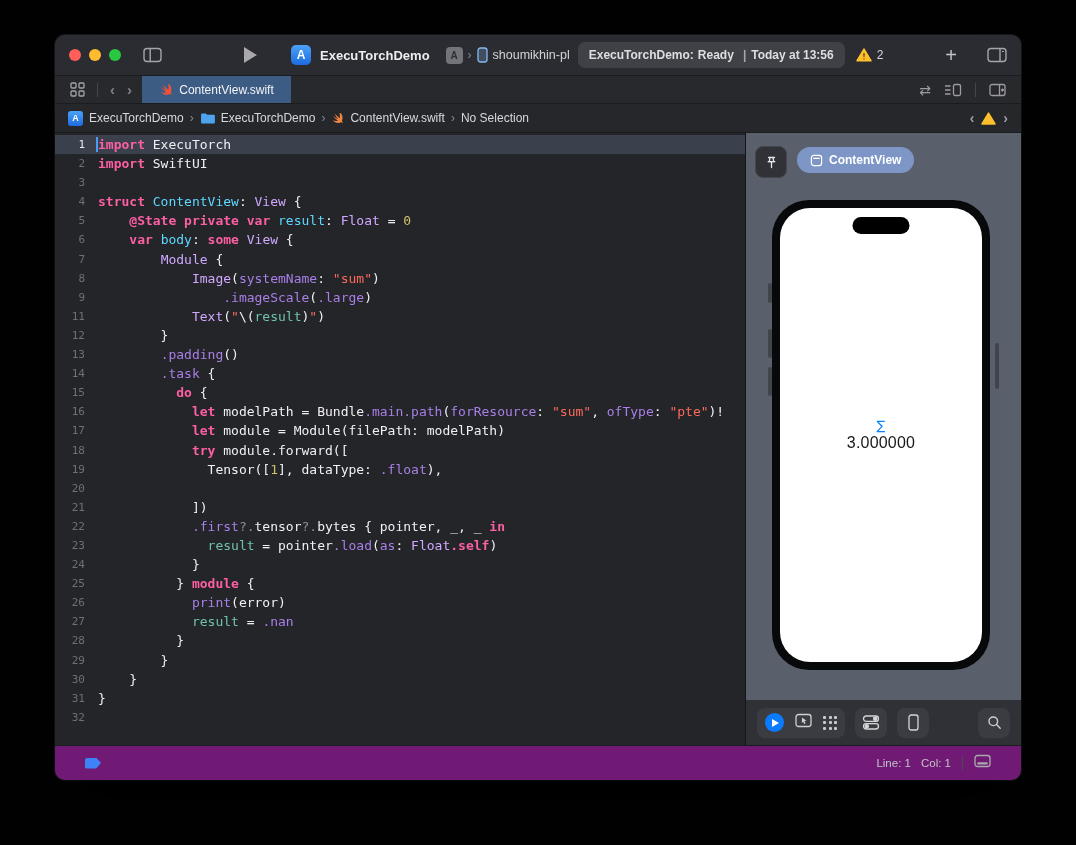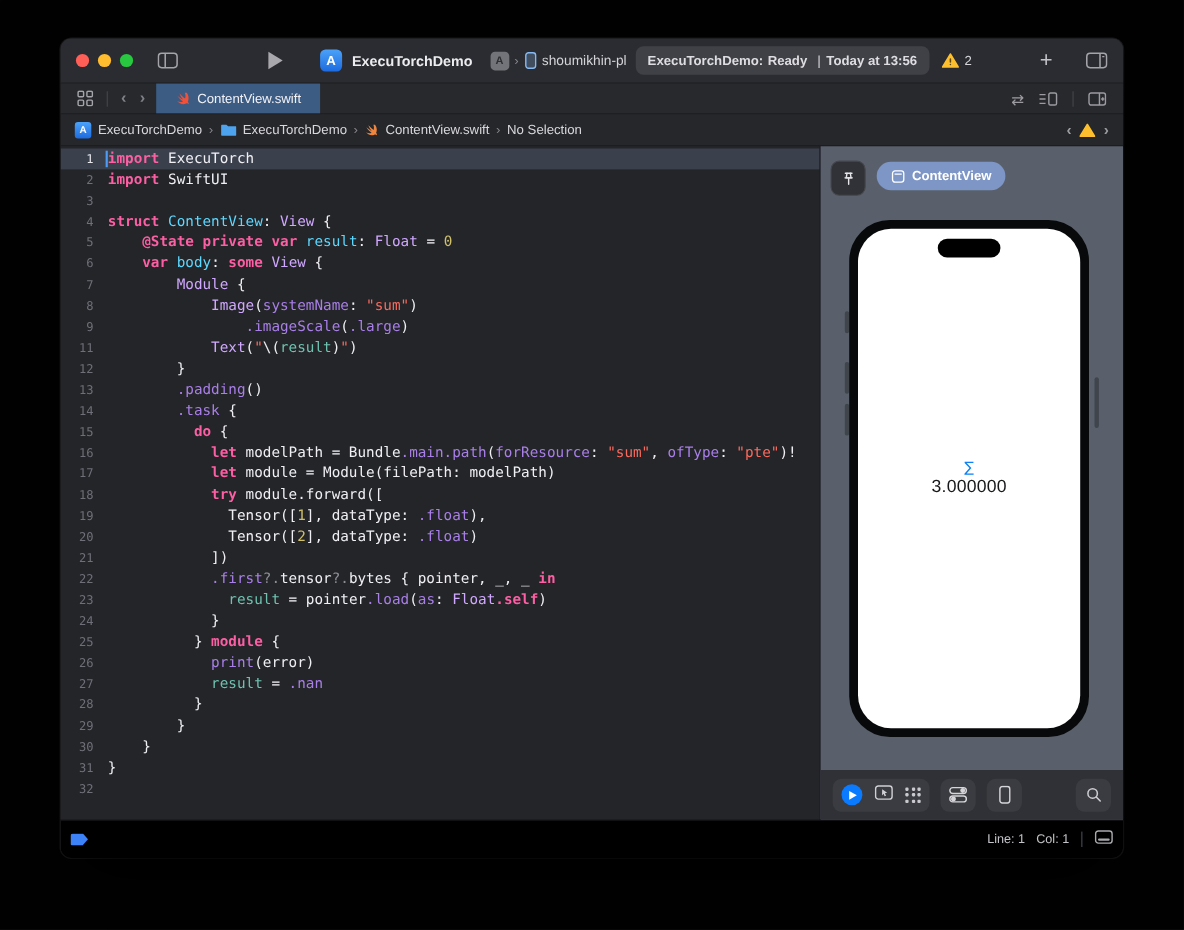--- a/index.html
+++ b/index.html
@@ -112,22 +112,22 @@
     align-items:center; justify-content:center; }
   .live-play { width:19px; height:19px; border-radius:50%; background:#0A7AFF; display:flex;
     align-items:center; justify-content:center; }
   .live-play .tri { width:0; height:0; border-left:7px solid #fff;
     border-top:4.5px solid transparent; border-bottom:4.5px solid transparent; margin-left:2px; }
   .dots { display:grid; grid-template-columns:repeat(3,3px); grid-template-rows:repeat(3,3px);
     gap:2.5px; }
   .dots i { background:#C9C9CE; border-radius:1px; }
 
   
-  .statusbar { height:35px; background:#000000; border-top:1px solid #1B1C1F;
-    display:flex; align-items:center; padding:0 9px; }
+  .statusbar { height:35px; background:#701a75; border-top:1px solid #1B1C1F;
+    display:flex; align-items:center; padding:0 30px; }
   .bp-icon { width:16px; height:11px; background:#3D82F6;
     clip-path:polygon(0 0,70% 0,100% 50%,70% 100%,0 100%); border-radius:2px; }
   .linecol { font-size:11.5px; color:#C3C3C8; display:flex; gap:10px; }
   .sb-div { width:1px; height:14px; background:#4A4B50; margin:0 11px; }
 </style>
 </head>
 <body>
 
 <div class="window">
 
@@ -265,21 +265,21 @@
           <div class="code-line"><span class="ln">9</span><span class="code"><span class="c-pl">                </span><span class="c-fn">.imageScale</span><span class="c-pl">(</span><span class="c-fn">.large</span><span class="c-pl">)</span></span></div>
           <div class="code-line"><span class="ln">11</span><span class="code"><span class="c-pl">            </span><span class="c-type">Text</span><span class="c-pl">(</span><span class="c-str">"</span><span class="c-pl">\(</span><span class="c-prop">result</span><span class="c-pl">)</span><span class="c-str">"</span><span class="c-pl">)</span></span></div>
           <div class="code-line"><span class="ln">12</span><span class="code"><span class="c-pl">        }</span></span></div>
           <div class="code-line"><span class="ln">13</span><span class="code"><span class="c-pl">        </span><span class="c-fn">.padding</span><span class="c-pl">()</span></span></div>
           <div class="code-line"><span class="ln">14</span><span class="code"><span class="c-pl">        </span><span class="c-fn">.task</span><span class="c-pl"> {</span></span></div>
           <div class="code-line"><span class="ln">15</span><span class="code"><span class="c-pl">          </span><span class="c-kw">do</span><span class="c-pl"> {</span></span></div>
           <div class="code-line"><span class="ln">16</span><span class="code"><span class="c-pl">            </span><span class="c-kw">let</span><span class="c-pl"> modelPath = Bundle</span><span class="c-fn">.main.path</span><span class="c-pl">(</span><span class="c-fn">forResource</span><span class="c-pl">: </span><span class="c-str">"sum"</span><span class="c-pl">, </span><span class="c-fn">ofType</span><span class="c-pl">: </span><span class="c-str">"pte"</span><span class="c-pl">)!</span></span></div>
           <div class="code-line"><span class="ln">17</span><span class="code"><span class="c-pl">            </span><span class="c-kw">let</span><span class="c-pl"> module = Module(filePath: modelPath)</span></span></div>
           <div class="code-line"><span class="ln">18</span><span class="code"><span class="c-pl">            </span><span class="c-kw">try</span><span class="c-pl"> module.forward([</span></span></div>
           <div class="code-line"><span class="ln">19</span><span class="code"><span class="c-pl">              Tensor([</span><span class="c-num">1</span><span class="c-pl">], dataType: </span><span class="c-fn">.float</span><span class="c-pl">),</span></span></div>
-          <div class="code-line"><span class="ln">20</span><span class="code"><span class="c-pl">              Tensor([</span><span class="c-num">2</span><span class="c-pl">], dataType: </span><span class="c-fn">.float</span><span class="c-pl">)</span></span></div>
+          <div class="code-line"><span class="ln">20</span></div>
           <div class="code-line"><span class="ln">21</span><span class="code"><span class="c-pl">            ])</span></span></div>
           <div class="code-line"><span class="ln">22</span><span class="code"><span class="c-pl">            </span><span class="c-fn">.first</span><span class="c-hint">?.</span><span class="c-pl">tensor</span><span class="c-hint">?.</span><span class="c-pl">bytes { pointer, _, _ </span><span class="c-kw">in</span></span></div>
           <div class="code-line"><span class="ln">23</span><span class="code"><span class="c-pl">              </span><span class="c-prop">result</span><span class="c-pl"> = pointer</span><span class="c-fn">.load</span><span class="c-pl">(</span><span class="c-fn">as</span><span class="c-pl">: </span><span class="c-type">Float</span><span class="c-kw">.self</span><span class="c-pl">)</span></span></div>
           <div class="code-line"><span class="ln">24</span><span class="code"><span class="c-pl">            }</span></span></div>
           <div class="code-line"><span class="ln">25</span><span class="code"><span class="c-pl">          } </span><span class="c-kw">module</span><span class="c-pl"> {</span></span></div>
           <div class="code-line"><span class="ln">26</span><span class="code"><span class="c-pl">            </span><span class="c-fn">print</span><span class="c-pl">(error)</span></span></div>
           <div class="code-line"><span class="ln">27</span><span class="code"><span class="c-pl">            </span><span class="c-prop">result</span><span class="c-pl"> = </span><span class="c-fn">.nan</span></span></div>
           <div class="code-line"><span class="ln">28</span><span class="code"><span class="c-pl">          }</span></span></div>
           <div class="code-line"><span class="ln">29</span><span class="code"><span class="c-pl">        }</span></span></div>
           <div class="code-line"><span class="ln">30</span><span class="code"><span class="c-pl">    }</span></span></div>

